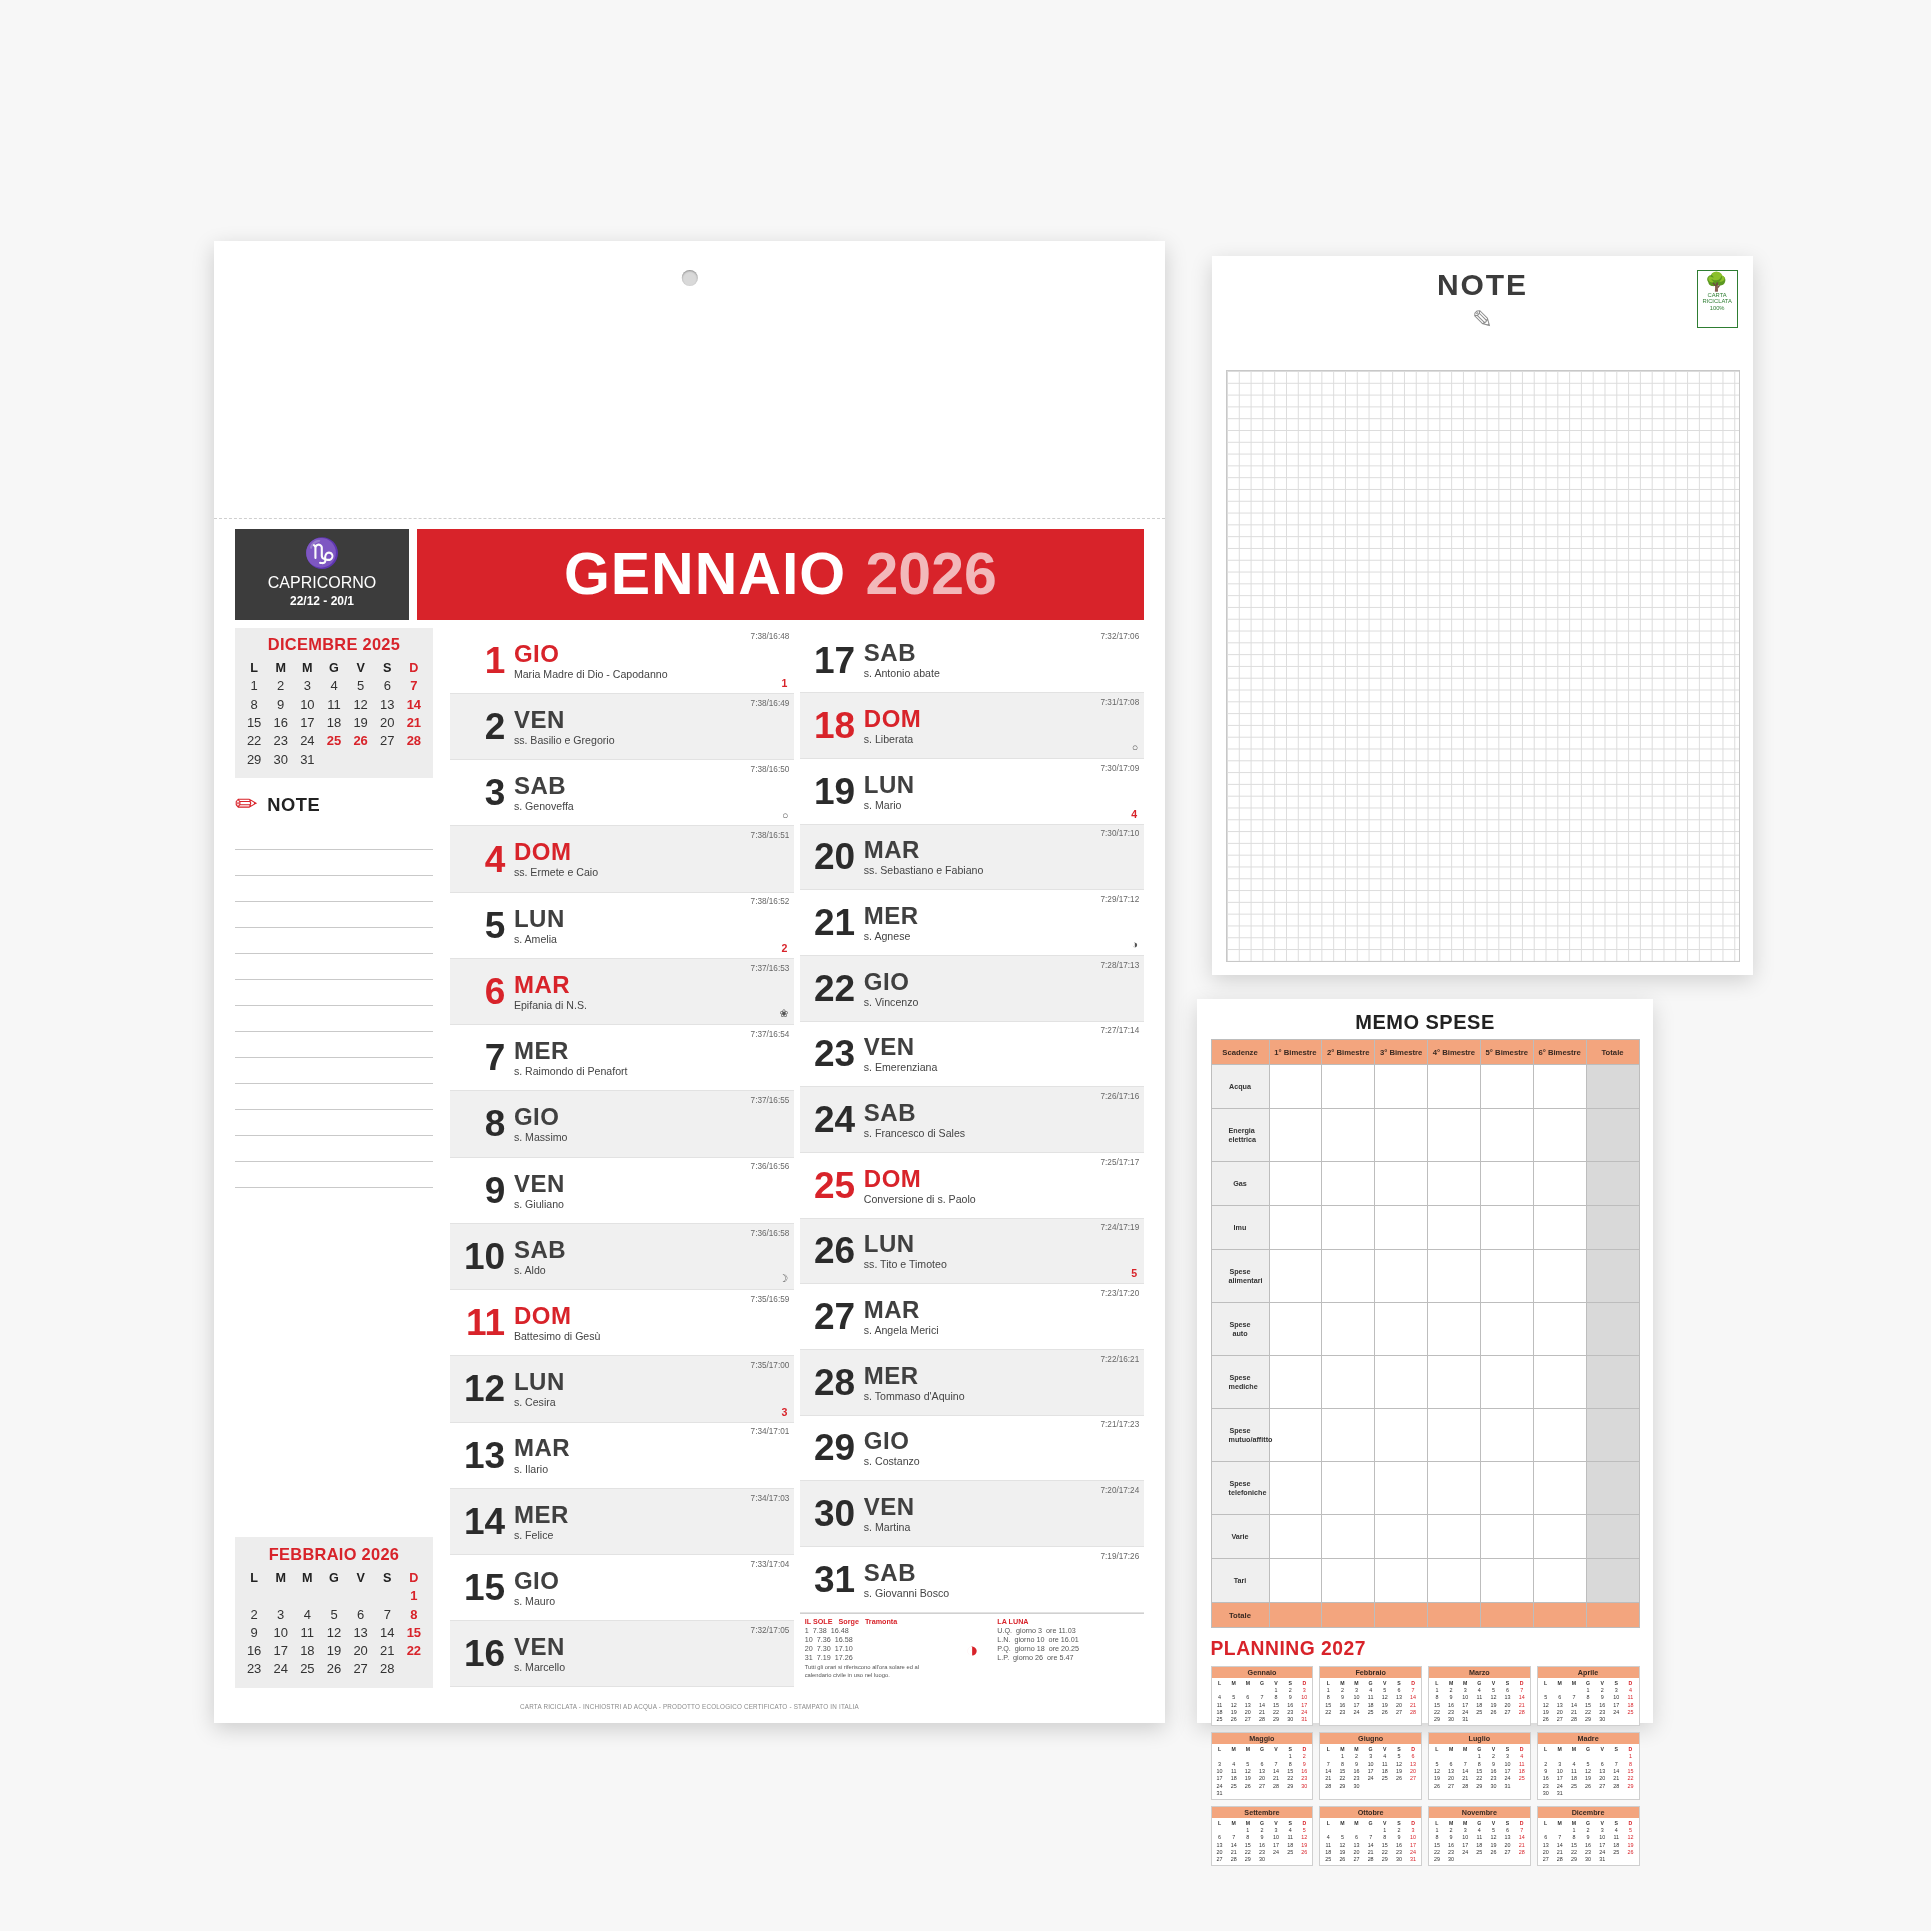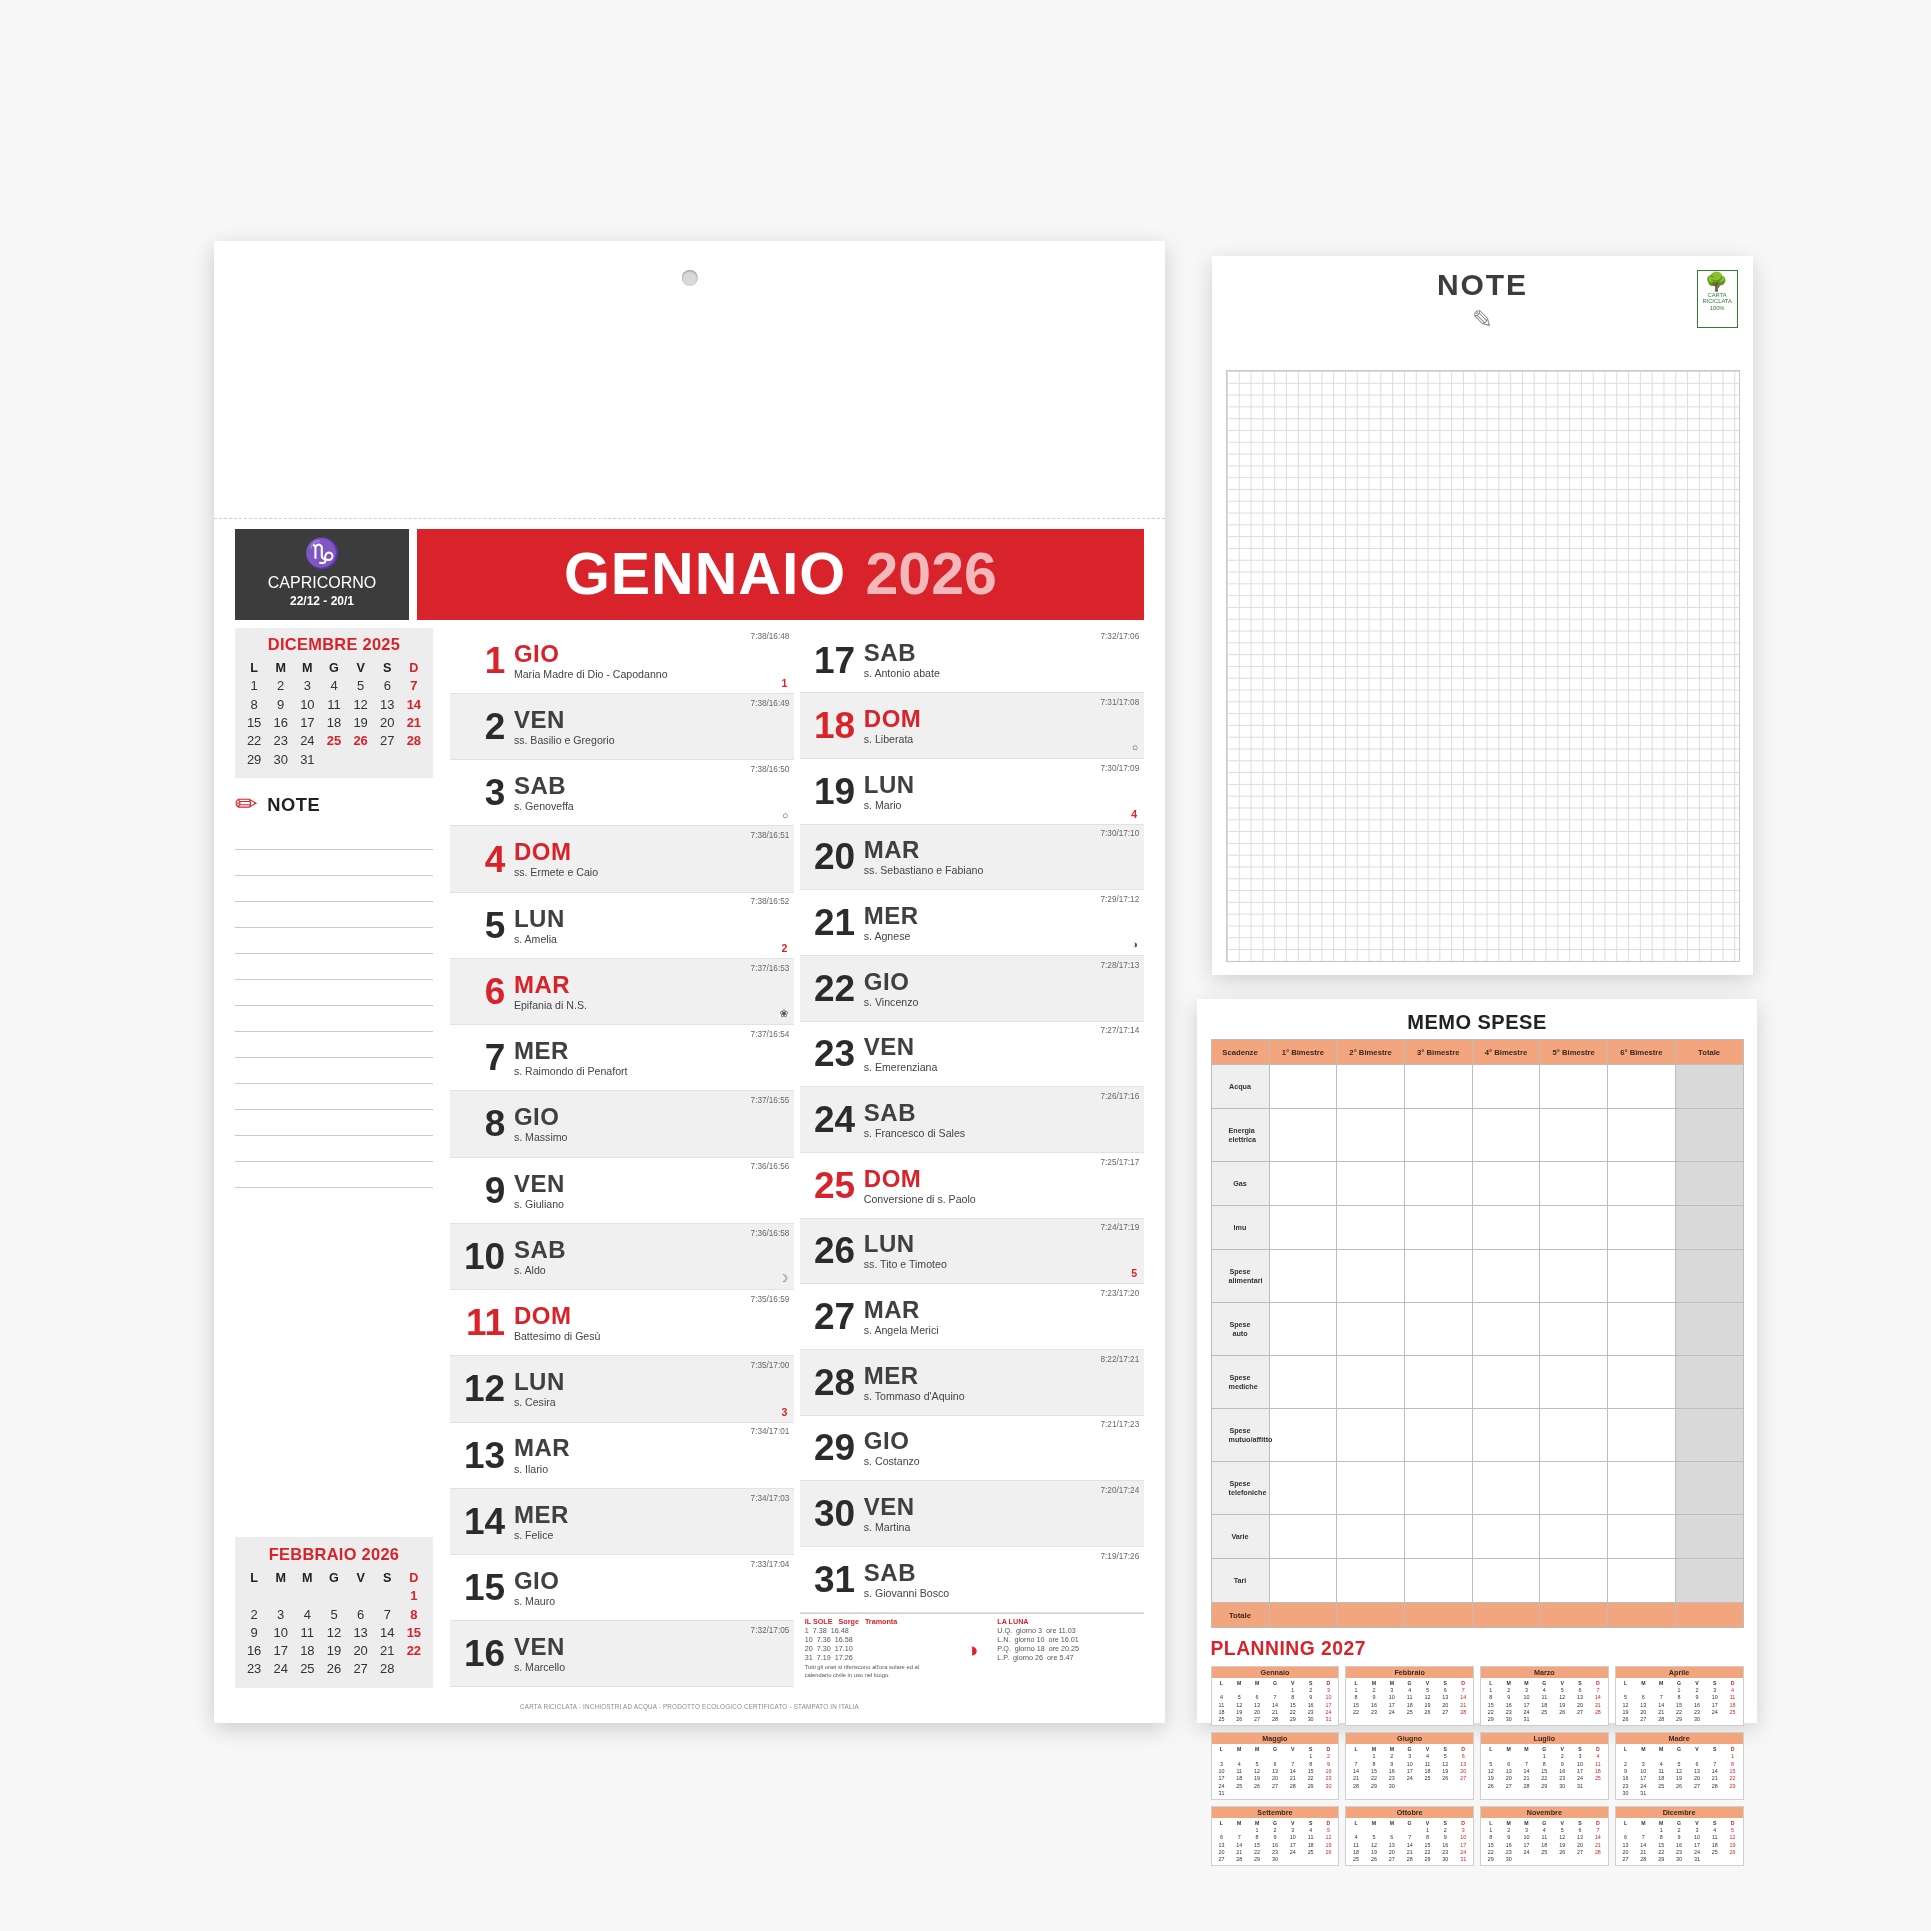--- a/index.html
+++ b/index.html
@@ -118,21 +118,21 @@
   .fsc-badge {
     position:absolute; right:15.4px; top:13.5px; width:41px; height:58px;
     border:1px solid #2e7d32; color:#2e7d32; font-size:5.8px; line-height:1.15;
     text-align:center; padding:2.9px 1.9px; background:#fff;
   }
   .fsc-badge .tree { font-size:18.3px; line-height:18.3px; }
 
   
   .memo-sheet {
     position:absolute; left:1197px; top:999px;
-    width:560px; height:724px;
+    width:456px; height:724px;
     background:#fff; box-shadow:0 5.8px 21px rgba(0,0,0,0.16);
     padding:11.6px 13.5px;
   }
   .memo-title { text-align:center; font-size:20px; font-weight:bold; color:#222; letter-spacing:0.5px; margin-bottom:5.8px;}
   table.memo { width:100%; border-collapse:collapse; table-layout:fixed; }
   table.memo th, table.memo td { border:1px solid #bdbdbd; height:25px; font-size:7.7px; }
   table.memo th { background:#f3a57e; color:#3a2a22; font-weight:bold; }
   table.memo th.first { width:58px; }
   table.memo td.rowlabel { background:#efefef; font-size:7.2px; text-align:center; color:#333; font-weight:bold; padding:17px;}
   table.memo td.total { background:#d9d9d9; }
@@ -516,21 +516,21 @@
                 <div class="saint">s. Angela Merici</div>
               </div>
               <div class="sun-times">7:23/17:20</div>
             </div>
             <div class="day alt">
               <div class="num">28</div>
               <div class="mid">
                 <div class="dow">MER</div>
                 <div class="saint">s. Tommaso d'Aquino</div>
               </div>
-              <div class="sun-times">8:22/17:21</div>
+              <div class="sun-times">7:22/16:21</div>
             </div>
             <div class="day">
               <div class="num">29</div>
               <div class="mid">
                 <div class="dow">GIO</div>
                 <div class="saint">s. Costanzo</div>
               </div>
               <div class="sun-times">7:21/17:23</div>
             </div>
             <div class="day alt">

